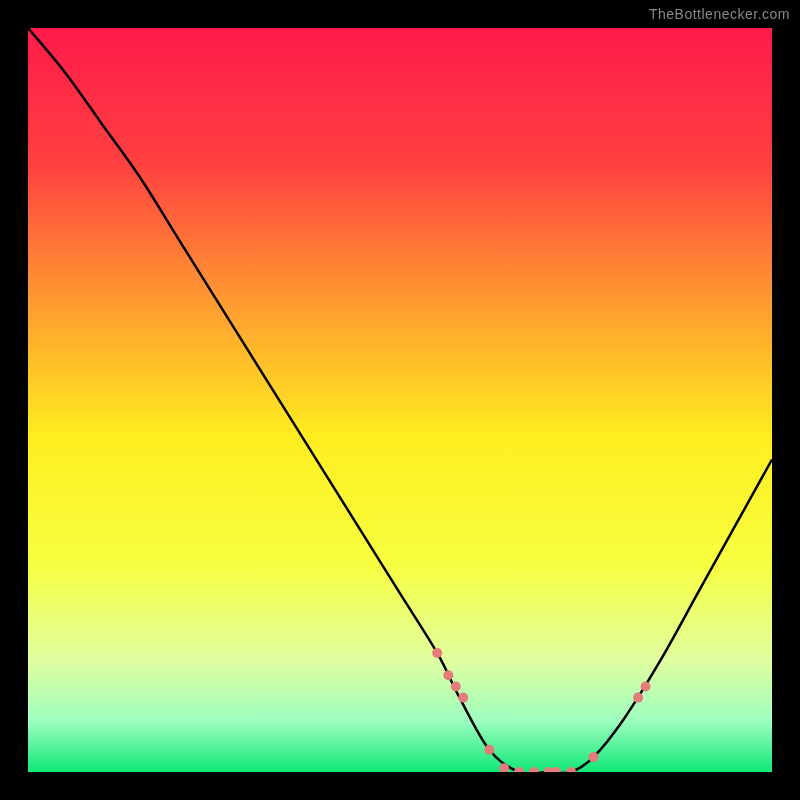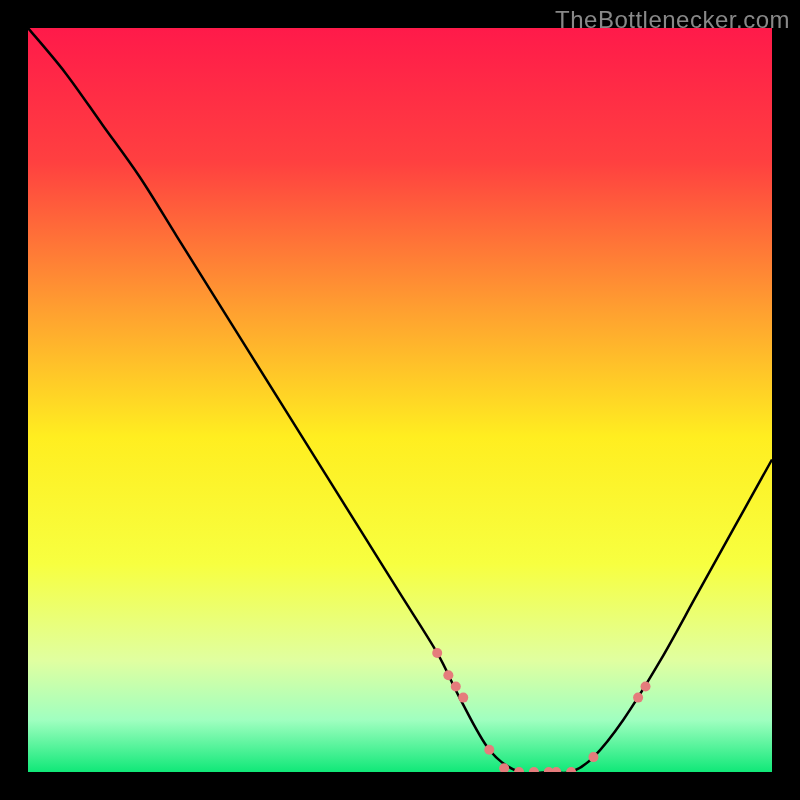--- a/index.html
+++ b/index.html
@@ -15,21 +15,21 @@
     position: relative;
     width: 800px;
     height: 800px;
     background: #000;
   }
   .watermark {
     position: absolute;
     top: 6px;
     right: 10px;
     color: #888;
-    font-size: 24px;
+    font-size: 14px;
     letter-spacing: 0.5px;
     z-index: 5;
   }
   .plot-area {
     position: absolute;
     left: 28px;
     top: 28px;
     width: 744px;
     height: 744px;
   }

